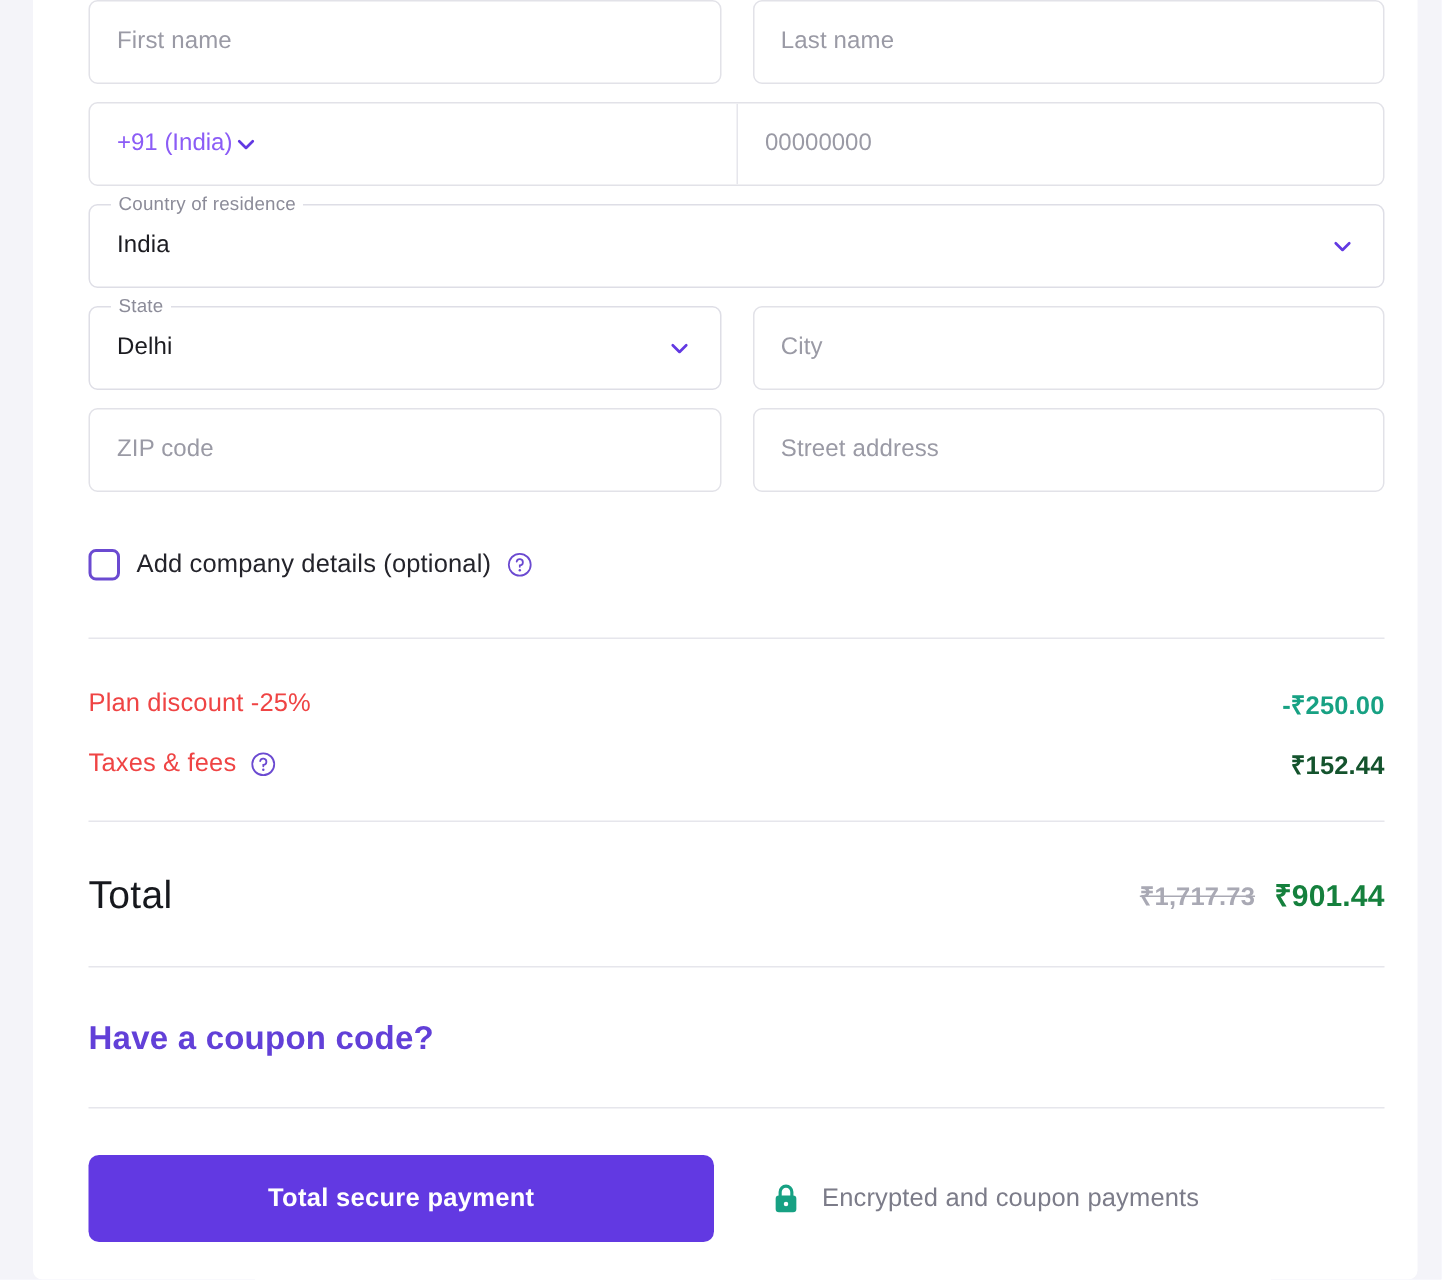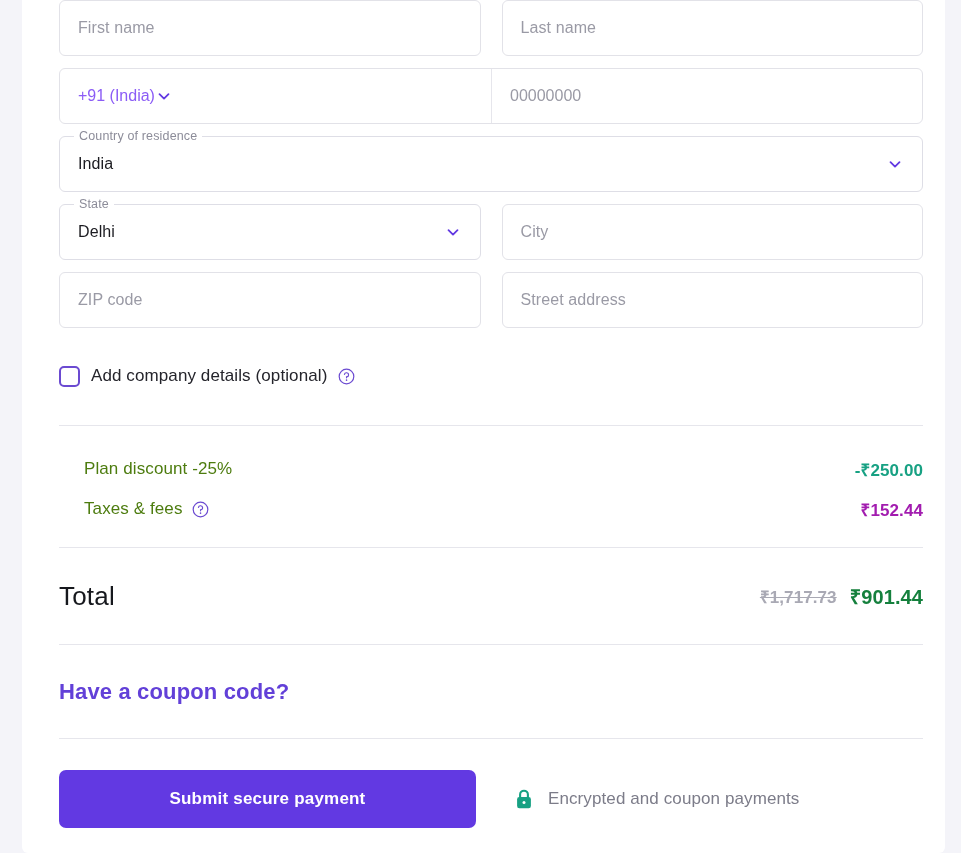--- a/index.html
+++ b/index.html
@@ -151,31 +151,30 @@
   
   .prices { padding-top: 23px; }
   .price-row {
     display: flex;
     align-items: center;
     justify-content: space-between;
     height: 40px;
   }
   .price-label {
     font-size: 17px;
-    color: #4d7c0f;
+    color: #ef4444;
     display: flex;
     align-items: center;
     gap: 9px;
     letter-spacing: .1px;
-    margin-left: 25px;
   }
   .price-val {
     font-size: 17px;
     font-weight: bold;
-    color: #a21caf;
+    color: #14532d;
     letter-spacing: .1px;
   }
   .price-val.discount { color: #17a183; }
 
   
   .total-row {
     display: flex;
     align-items: center;
     justify-content: space-between;
     height: 96px;
@@ -371,21 +370,21 @@
 
       <div class="divider"></div>
 
       <div class="coupon-wrap">
         <span class="coupon">Have a coupon code?</span>
       </div>
 
       <div class="divider"></div>
 
       <div class="submit-wrap">
-        <button class="submit-btn">Submit secure payment</button>
+        <button class="submit-btn">Total secure payment</button>
         <span class="secure">
           <svg class="lock" viewBox="0 0 20 22">
             <path d="M6.1 9.2 V6.6 a3.9 3.9 0 0 1 7.8 0 V9.2" fill="none" stroke="#17a183" stroke-width="2.1" stroke-linecap="round"></path>
             <rect x="3.1" y="9.0" width="13.8" height="11.2" rx="2.2" fill="#17a183"></rect>
             <circle cx="10" cy="14.6" r="1.5" fill="#ffffff"></circle>
           </svg>
           <span class="secure-txt">Encrypted and coupon payments</span>
         </span>
       </div>
 

